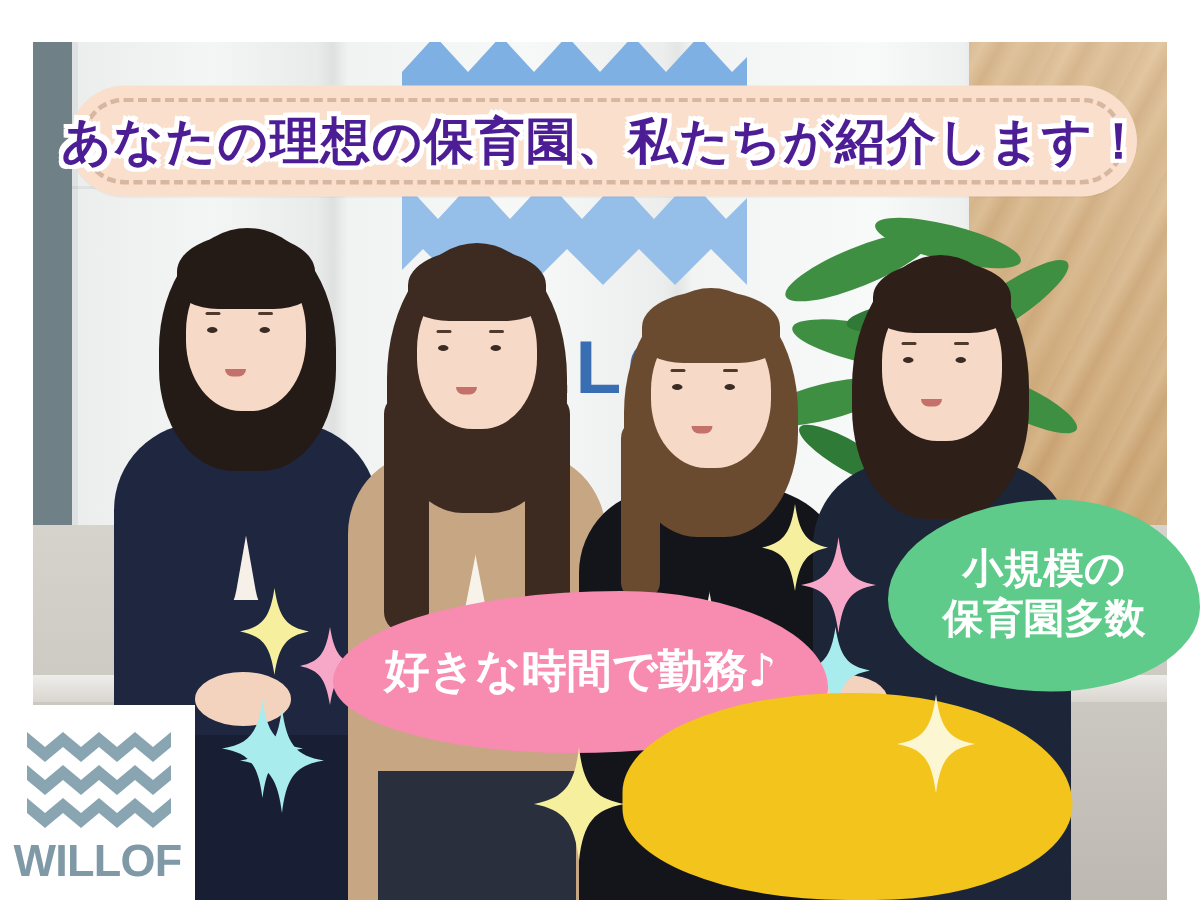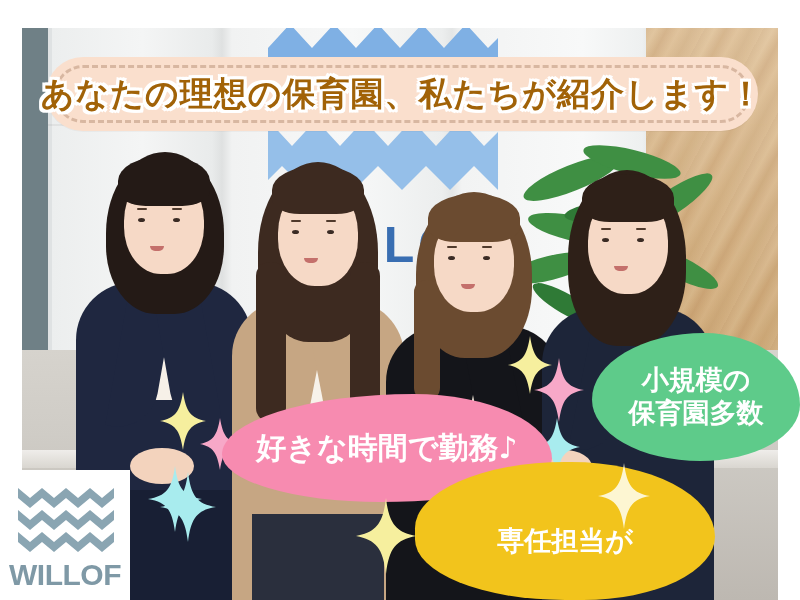--- a/index.html
+++ b/index.html
@@ -89,21 +89,21 @@
     background:#fadfcd;border-radius:40px;
     box-shadow:0 1px 0 rgba(0,0,0,.03);
   }
   .banner:before{
     content:"";position:absolute;left:8px;top:8px;right:8px;bottom:8px;
     border:3px dashed #d8b7a1;border-radius:34px;
   }
   .banner-text{
     position:absolute;inset:0;display:flex;align-items:center;justify-content:center;
     font-family:"DejaVu Sans",sans-serif;
-    font-size:33px;font-weight:700;color:#a16207;letter-spacing:1px;white-space:nowrap;
+    font-size:33px;font-weight:700;color:#4c1d95;letter-spacing:1px;white-space:nowrap;
     text-shadow:
       -3px 0 #fff, 3px 0 #fff, 0 -3px #fff, 0 3px #fff,
       -2px -2px #fff, 2px -2px #fff, -2px 2px #fff, 2px 2px #fff,
       -3px -3px #fff, 3px -3px #fff, -3px 3px #fff, 3px 3px #fff;
   }
 
   
   .bubble{position:absolute;display:flex;align-items:center;justify-content:center;
     color:#ffffff;font-family:"DejaVu Sans",sans-serif;text-align:center;line-height:1.22;}
   .bubble span{display:block;white-space:nowrap;}
@@ -334,21 +334,20 @@
   <div class="bubble bub-green">
     <div class="txt">
       <span>小規模の</span>
       <span>保育園多数</span>
     </div>
   </div>
 
 
   <div class="bubble bub-yellow">
     <div class="txt">
-      <span>専任担当が</span>
     </div>
   </div>
 
   <div class="spark" style="left:356px;top:498px;width:60px;height:76px;">
     <svg viewBox="0 0 60 76">
         <path d="M30 0 C33 26 40 34 60 38 C40 42 33 50 30 76 C27 50 20 42 0 38 C20 34 27 26 30 0Z" fill="#f6ef9e"></path>
       </svg>
   </div>
   <div class="spark" style="left:598px;top:463px;width:52px;height:66px;">
     <svg viewBox="0 0 52 66">

